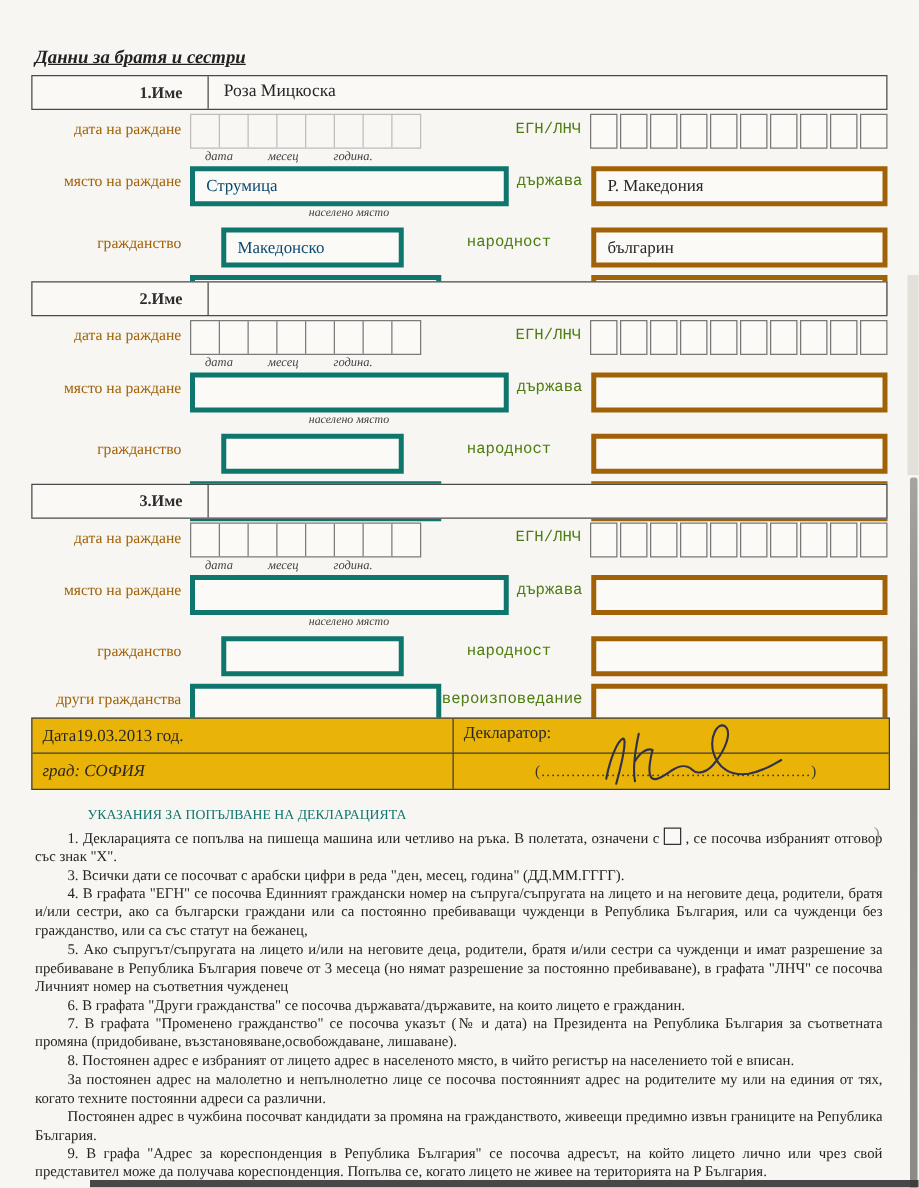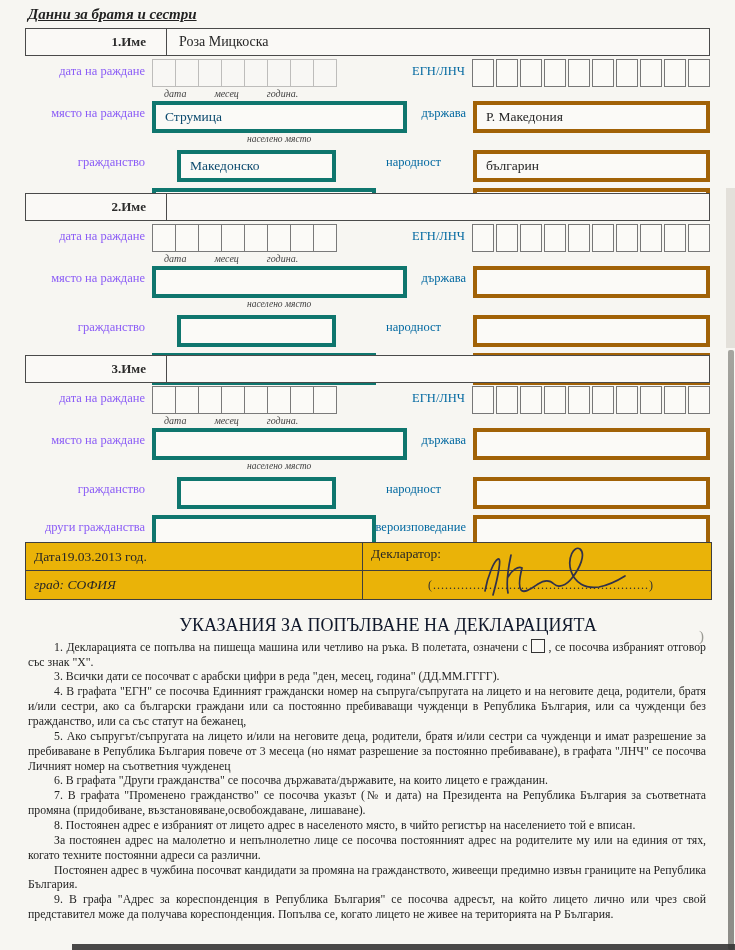--- a/index.html
+++ b/index.html
@@ -4,21 +4,21 @@
 <style>
   html,body { margin:0; padding:0; }
   body {
     width:735px; height:950px;
     background:#f7f6f2;
     font-family:"Liberation Serif","DejaVu Serif",serif;
     color:#2a2a2a;
     position:relative;
     overflow:hidden;
   }
-  .page { position:absolute; inset:0; }
+  .page { position:absolute; inset:0;margin-top:32px; }
 
   
   .doc-title {
     position:absolute; left:28px; top:6px;
     font-size:15px; font-weight:bold; font-style:italic;
     text-decoration:underline; color:#222;
   }
 
   
   .section { position:absolute; left:25px; width:685px; }
@@ -35,25 +35,25 @@
     padding-right:20px; font-weight:bold; font-size:13px; color:#2c2c2c;
   }
   .name-row .nval {
     flex:1; display:flex; align-items:center; padding-left:12px;
     font-size:14px; color:#262626;
   }
 
   .frow { display:flex; align-items:flex-start; }
   .flabel {
     width:120px; text-align:right; padding-right:7px;
-    font-size:12.5px; color:#8b5cf6; padding-top:5px; flex:none;
+    font-size:12.5px; color:#a16207; padding-top:5px; flex:none;
   }
   .rlabel {
     text-align:right; padding-right:7px; font-size:12.5px;
-    color:#0369a1; padding-top:5px; flex:none;
+    color:#4d7c0f; padding-top:5px; flex:none;font-family:Liberation Mono, monospace;
   }
   .spacer { flex:1; }
 
   .dob-row { margin-top:3px; }
   .date-cells { display:flex; border:1px solid #7a7a7a; height:26px; background:#fbfaf7; }
   .date-cells .dc { width:22px; border-right:1px solid #7a7a7a; }
   .date-cells .dc:last-child { border-right:none; }
   .date-cells.faint { opacity:.45; }
   .date-sublabels {
     display:flex; font-style:italic; font-size:10px; color:#3f3f3f;
@@ -95,22 +95,22 @@
     position:absolute; left:455px; top:545px; width:200px; height:60px;
     pointer-events:none;
   }
 
   
   .instructions {
     position:absolute; left:28px; top:614px; width:678px;
     font-size:11.8px; line-height:1.26; text-align:justify; color:#242424;
   }
   .instructions .ihead {
-    font-size:18px; margin:0 0 2px 42px; font-weight:normal; color:#0f172a;
-    text-align:center;
+    font-size:11px; margin:0 0 2px 42px; font-weight:normal; color:#0f766e;
+    text-align:left;
   }
   .instructions p { margin:0; text-indent:26px; }
   .inline-checkbox {
     display:inline-block; width:12px; height:12px;
     border:1.4px solid #333; background:#faf9f6;
     vertical-align:-2px; margin:0 3px 0 4px;
   }
 
   
   .edge-light { position:absolute; right:0; top:188px; width:9px; height:160px; background:#e3e0da; }

